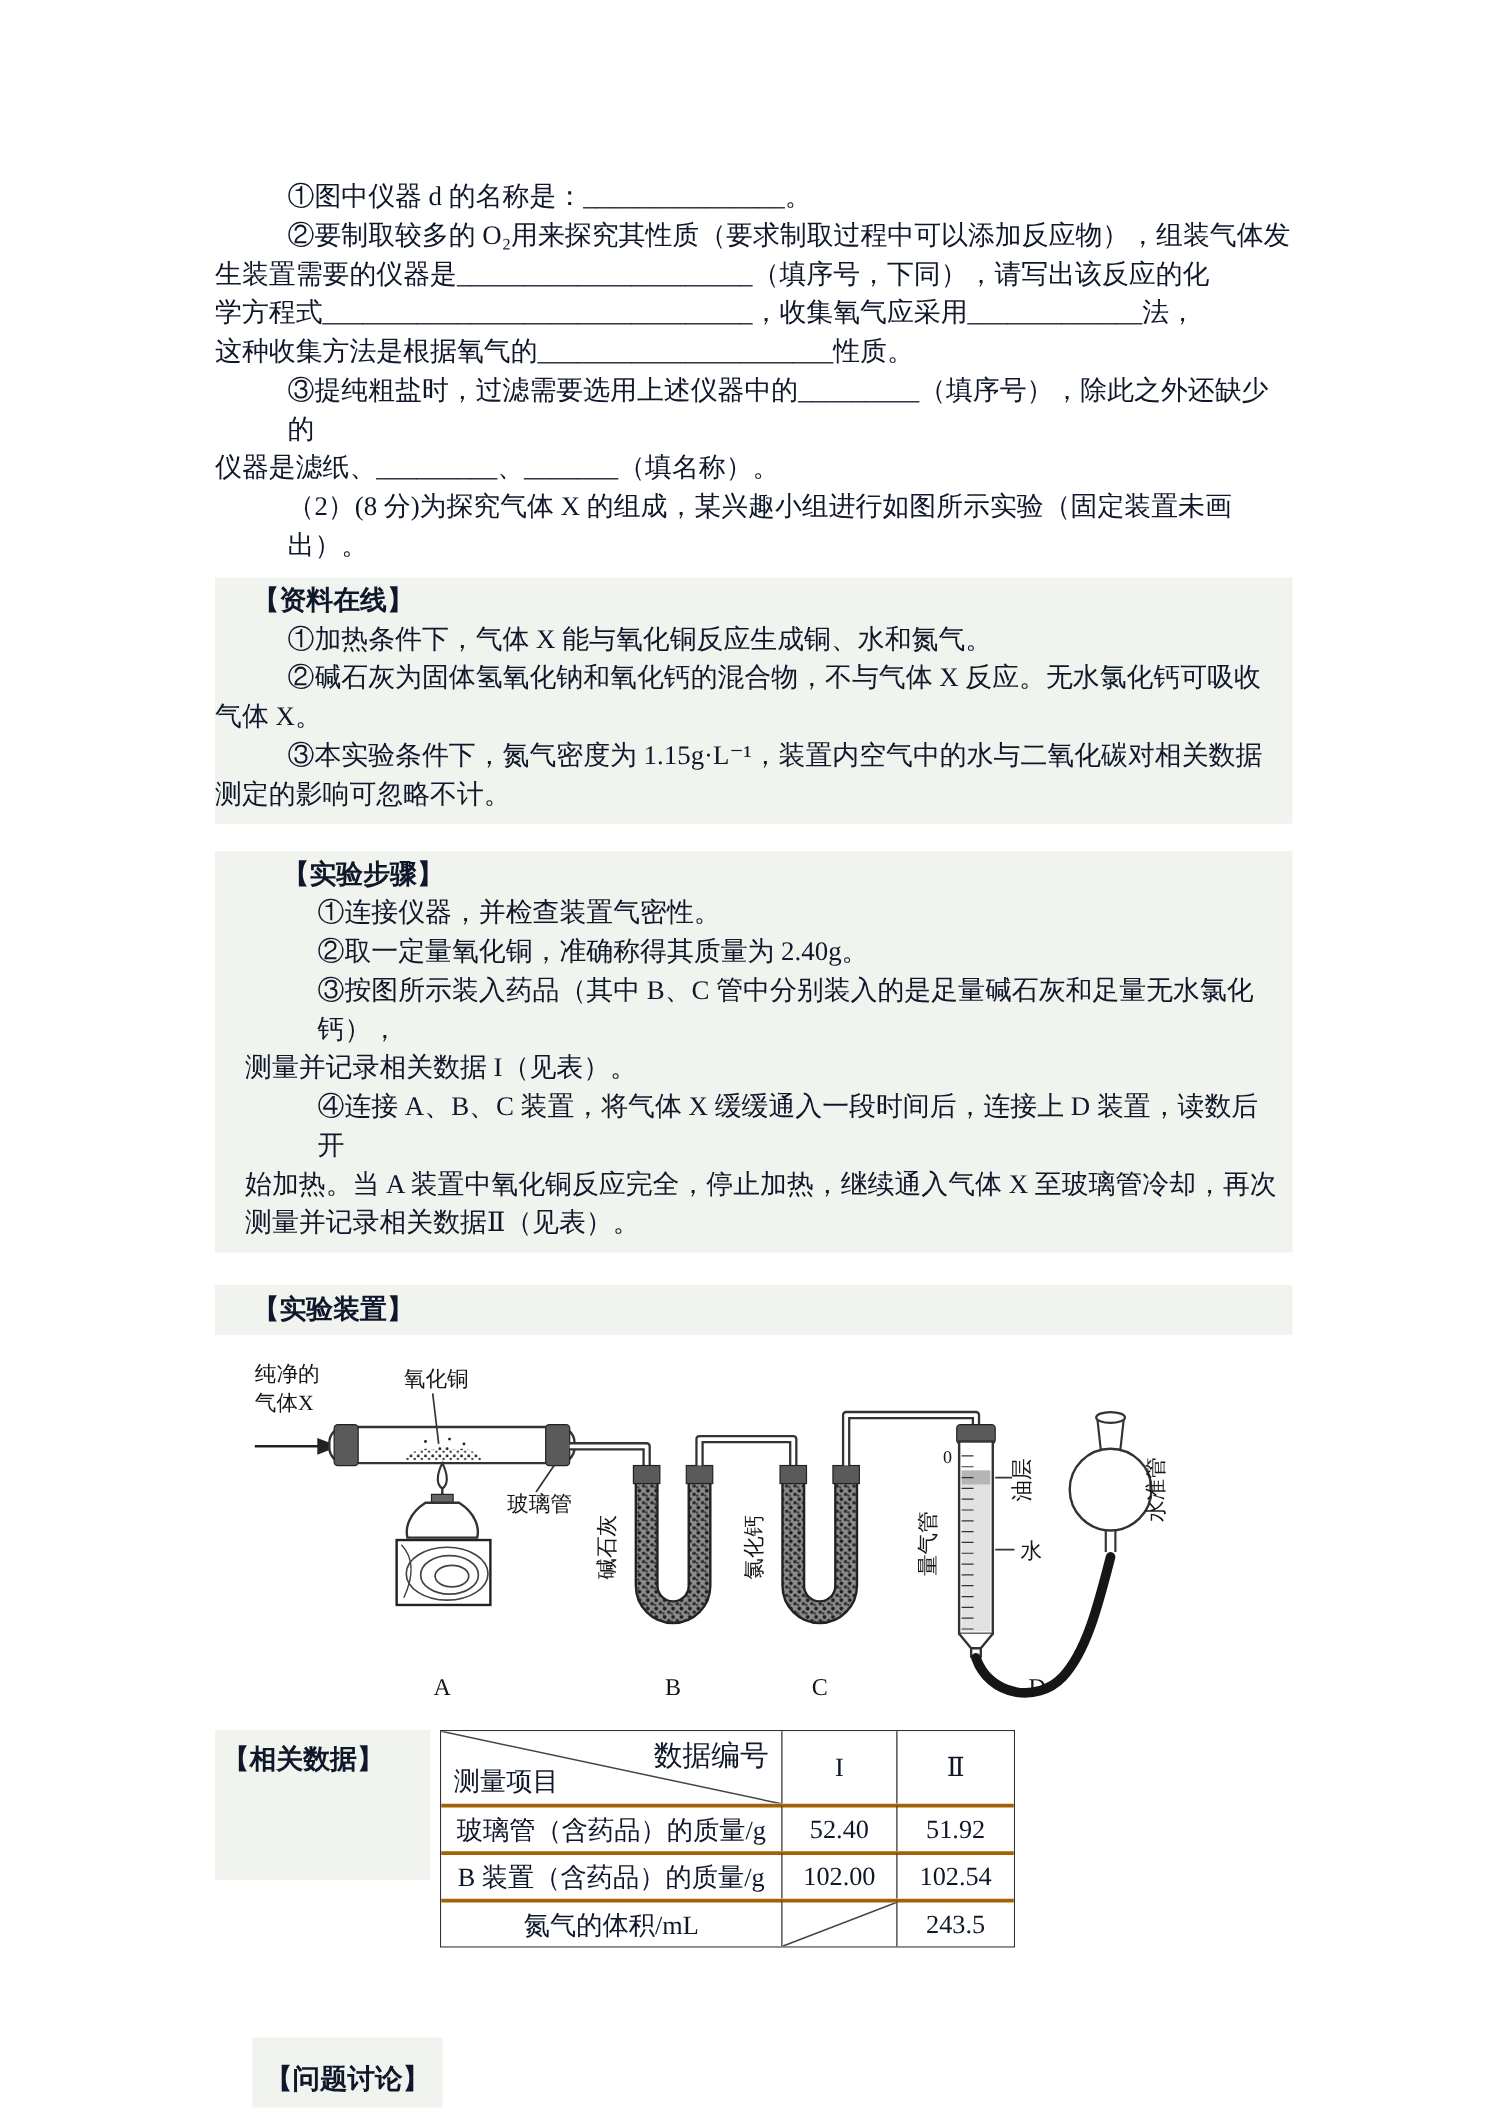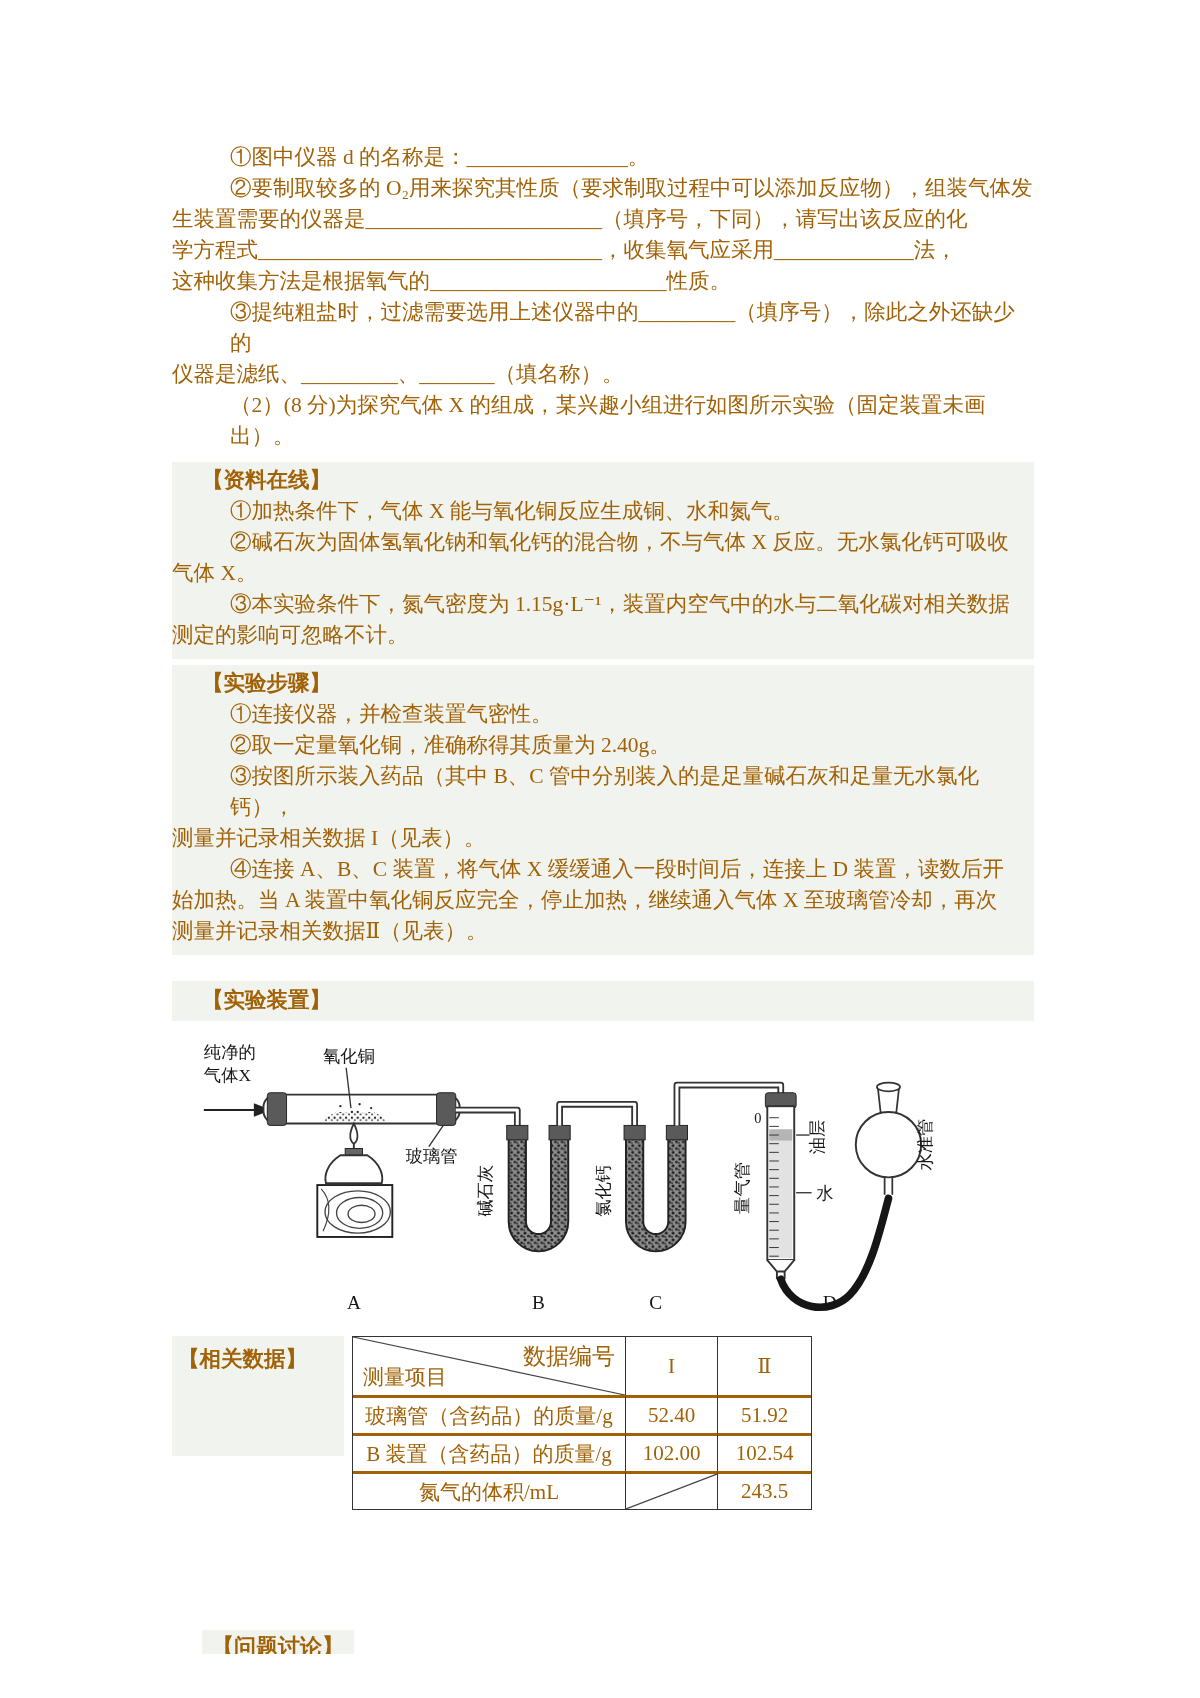--- a/index.html
+++ b/index.html
@@ -1,28 +1,28 @@
 <!DOCTYPE html>
 <html><head>
 <meta charset="utf-8">
 <style>
   html,body { margin:0; padding:0; background:#ffffff; }
   .page {
     position:relative; width:1200px; height:1698px; background:#ffffff;
-    font-family:"Liberation Serif","DejaVu Serif",serif; color:#a16207;
+    font-family:"Liberation Serif","DejaVu Serif",serif; color:#0f172a;
     overflow:hidden;
   }
   .content { position:absolute; left:172px; top:142px; width:862px; }
   .txt { font-size:21.5px; line-height:31px; white-space:pre-wrap; }
   .ind { padding-left:58px; }
   .ind-s { padding-left:30px; }
   .hdr { font-weight:bold; }
   .litebox { background:#f1f3ee; }
   .sec { margin-top:10px; padding:3px 8px 8px 0; }
-  .sec2 { margin-top:6px; }
+  .sec2 { margin-top:22px;padding-left:24px; }
   .hdronly { margin-top:26px; padding:4px 0 5px 0; }
   .diagram { margin-top:8px; padding-left:28px; }
   .datarow { margin-top:14px; display:flex; align-items:flex-start; }
   .dataLabel { width:172px; height:120px; padding:8px 0 0 6px; box-sizing:border-box; }
   .tbl {
     margin-left:8px;
     display:grid;
     grid-template-columns:272px 92px 94px;
     grid-template-rows:58px 38px 38px 38px;
     border:1.6px solid #333;
@@ -32,21 +32,21 @@
     display:flex; align-items:center; justify-content:center;
     font-size:21px; position:relative; background:#fff;
   }
   .cell.first-col { border-left:none; }
   .cell.first-row { border-top:none; }
   .corner-top { position:absolute; top:4px; right:10px; font-size:23px; }
   .corner-bottom { position:absolute; bottom:4px; left:10px; font-size:21px; }
   .diag-svg { position:absolute; left:0; top:0; width:100%; height:100%; }
   .clipped {
     position:absolute; left:202px; top:1630px; height:24px; overflow:hidden;
-    padding:0 10px;
+    padding:16px 10px;
   }
   .clipped .txt { font-size:22px; line-height:34px; }
   svg text { font-family:"Liberation Serif","DejaVu Serif",serif; fill:#161616; }
 </style>
 </head>
 <body>
 
 <div class="page">
   <div class="content">
 

